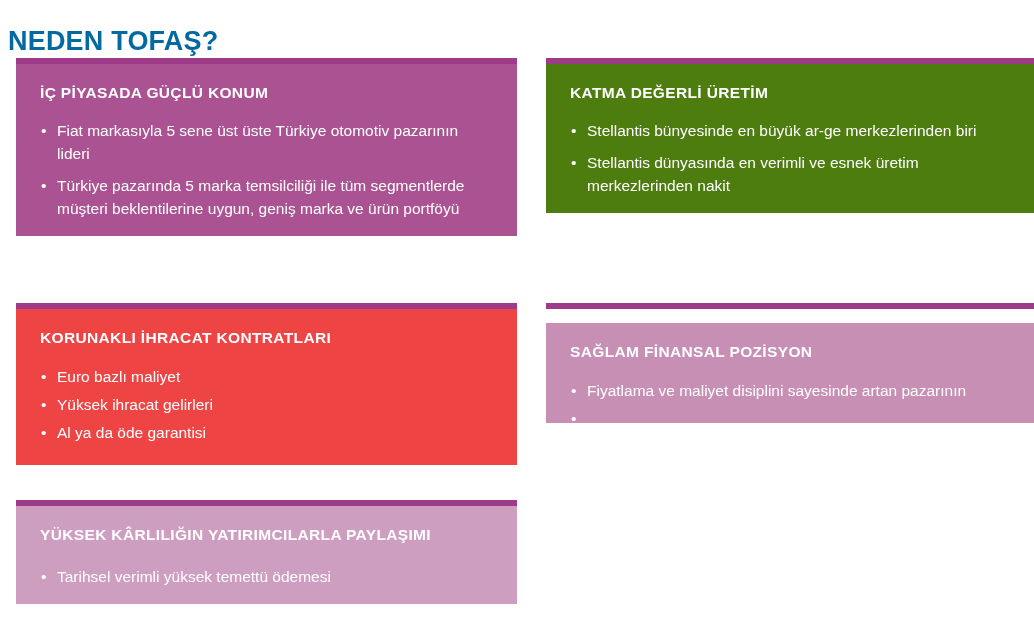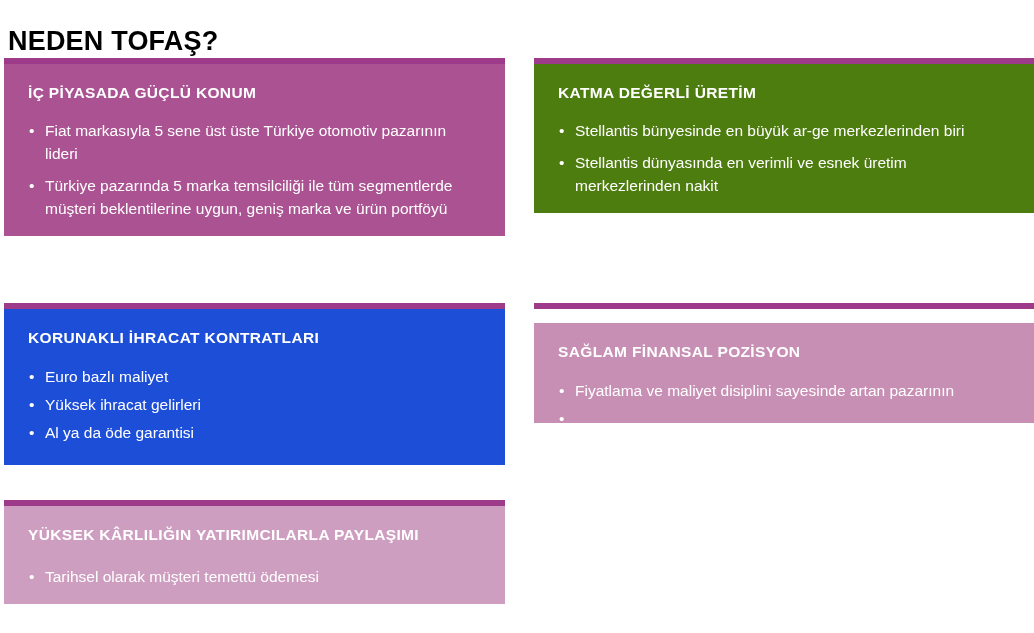--- a/index.html
+++ b/index.html
@@ -38,21 +38,21 @@
   
   .grid {
     position: absolute;
     left: 0;
     top: 58px;
     width: 1034px;
   }
 
   .row {
     position: absolute;
-    left: 4px;
+    left: 16px;
     width: 903px;
     padding-left: 16px;
   }
   .row-1 { top: 0px;   height: 215px; }
   .row-2 { top: 245px; height: 165px; }
   .row-3 { top: 442px; height: 191px; }
 
   .card {
     position: absolute;
     top: 0;
@@ -110,21 +110,21 @@
   
   .row-2 .card-heading { margin-bottom: 17px; }
   .row-3 .card-heading { margin-bottom: 20px; }
   .row-2 .bullet { margin-bottom: 5px; }
 </style>
 </head>
 <body style="background: rgb(255, 255, 255);">
 
 <div class="page">
 
-  <h1 class="page-title" style="color: #000000;">NEDEN TOFAŞ?</h1>
+  <h1 class="page-title" style="color: #0369a1;">NEDEN TOFAŞ?</h1>
 
   <div class="grid">
 
     <div class="row row-1">
 
       <div class="card col-left">
         <div class="card-accent" style="background-color: rgb(158, 58, 138);"></div>
         <div class="card-body" style="background-color: rgb(171, 83, 146);">
           <div class="card-heading">İÇ PİYASADA GÜÇLÜ KONUM</div>
           <ul class="bullets">
@@ -156,21 +156,21 @@
           </ul>
         </div>
       </div>
 
     </div>
 
     <div class="row row-2">
 
       <div class="card col-left">
         <div class="card-accent" style="background-color: rgb(158, 58, 138);"></div>
-        <div class="card-body" style="background-color: #1d4ed8;">
+        <div class="card-body" style="background-color: #ef4444;">
           <div class="card-heading">KORUNAKLI İHRACAT KONTRATLARI</div>
           <ul class="bullets">
             <li class="bullet">
               <span class="bullet-dot">•</span>
               <span>Euro bazlı maliyet</span>
             </li>
             <li class="bullet">
               <span class="bullet-dot">•</span>
               <span>Yüksek ihracat gelirleri</span>
             </li>
@@ -202,21 +202,21 @@
 
     <div class="row row-3">
 
       <div class="card col-left">
         <div class="card-accent" style="background-color: rgb(158, 58, 138);"></div>
         <div class="card-body" style="background-color: rgb(206, 158, 192);">
           <div class="card-heading">YÜKSEK KÂRLILIĞIN YATIRIMCILARLA PAYLAŞIMI</div>
           <ul class="bullets">
             <li class="bullet">
               <span class="bullet-dot">•</span>
-              <span>Tarihsel olarak müşteri temettü ödemesi</span>
+              <span>Tarihsel verimli yüksek temettü ödemesi</span>
             </li>
           </ul>
         </div>
       </div>
 
     </div>
 
   </div>
 </div>
 

